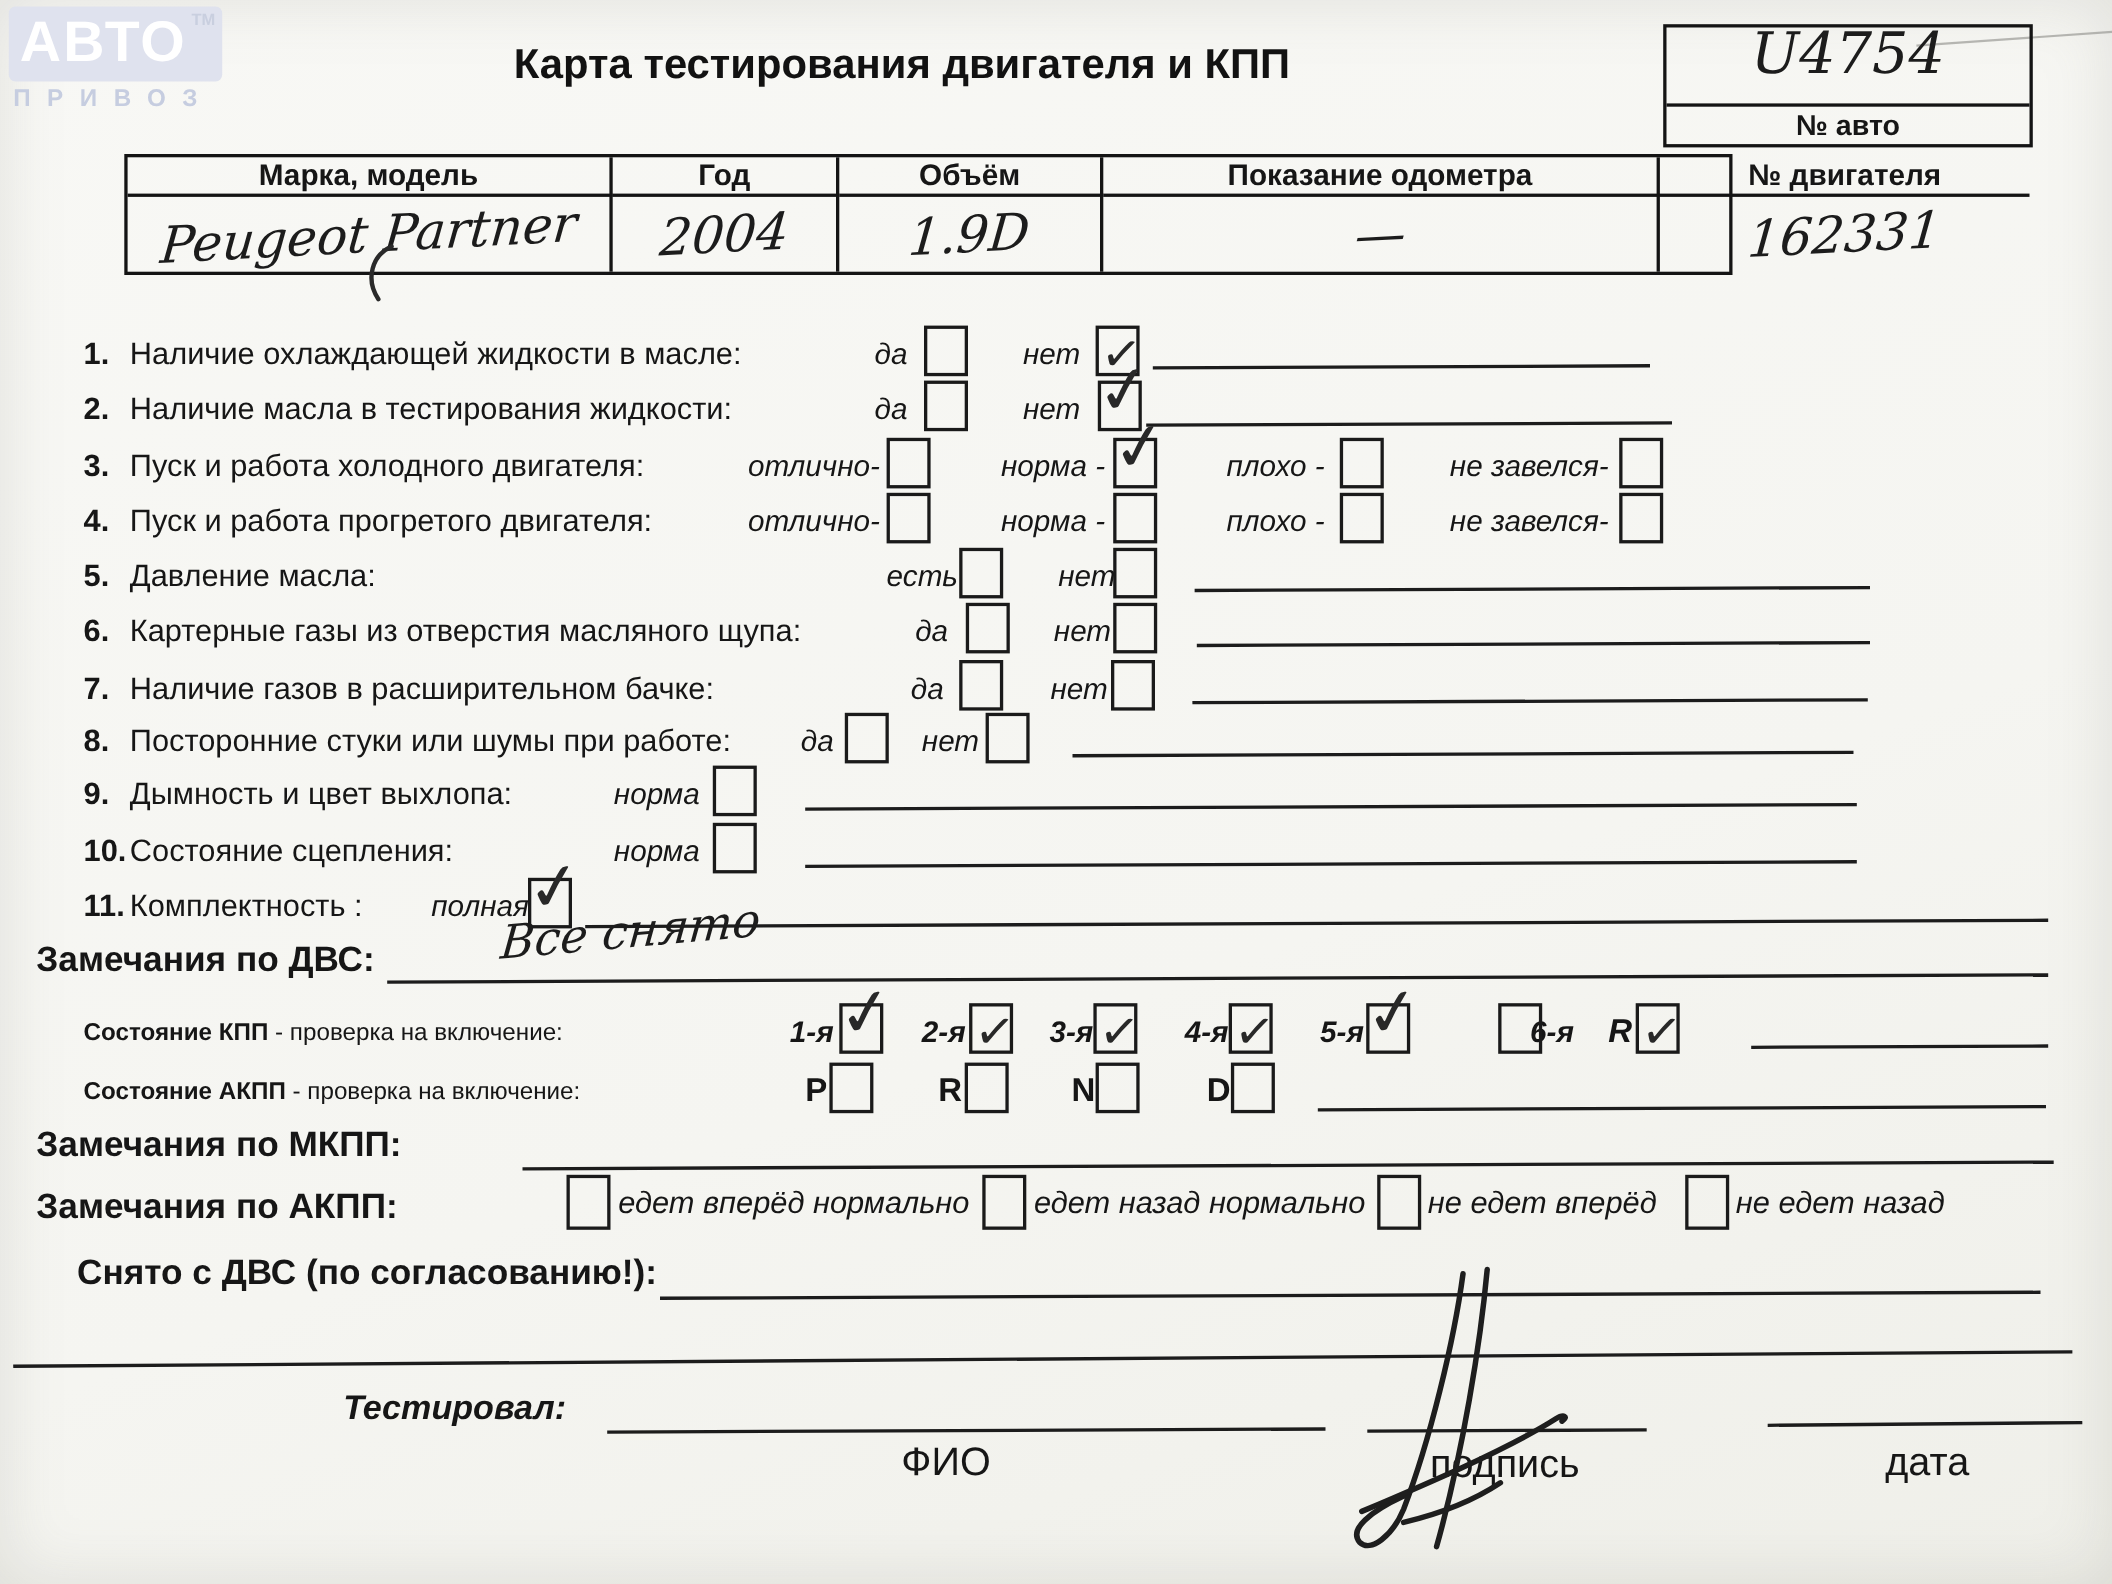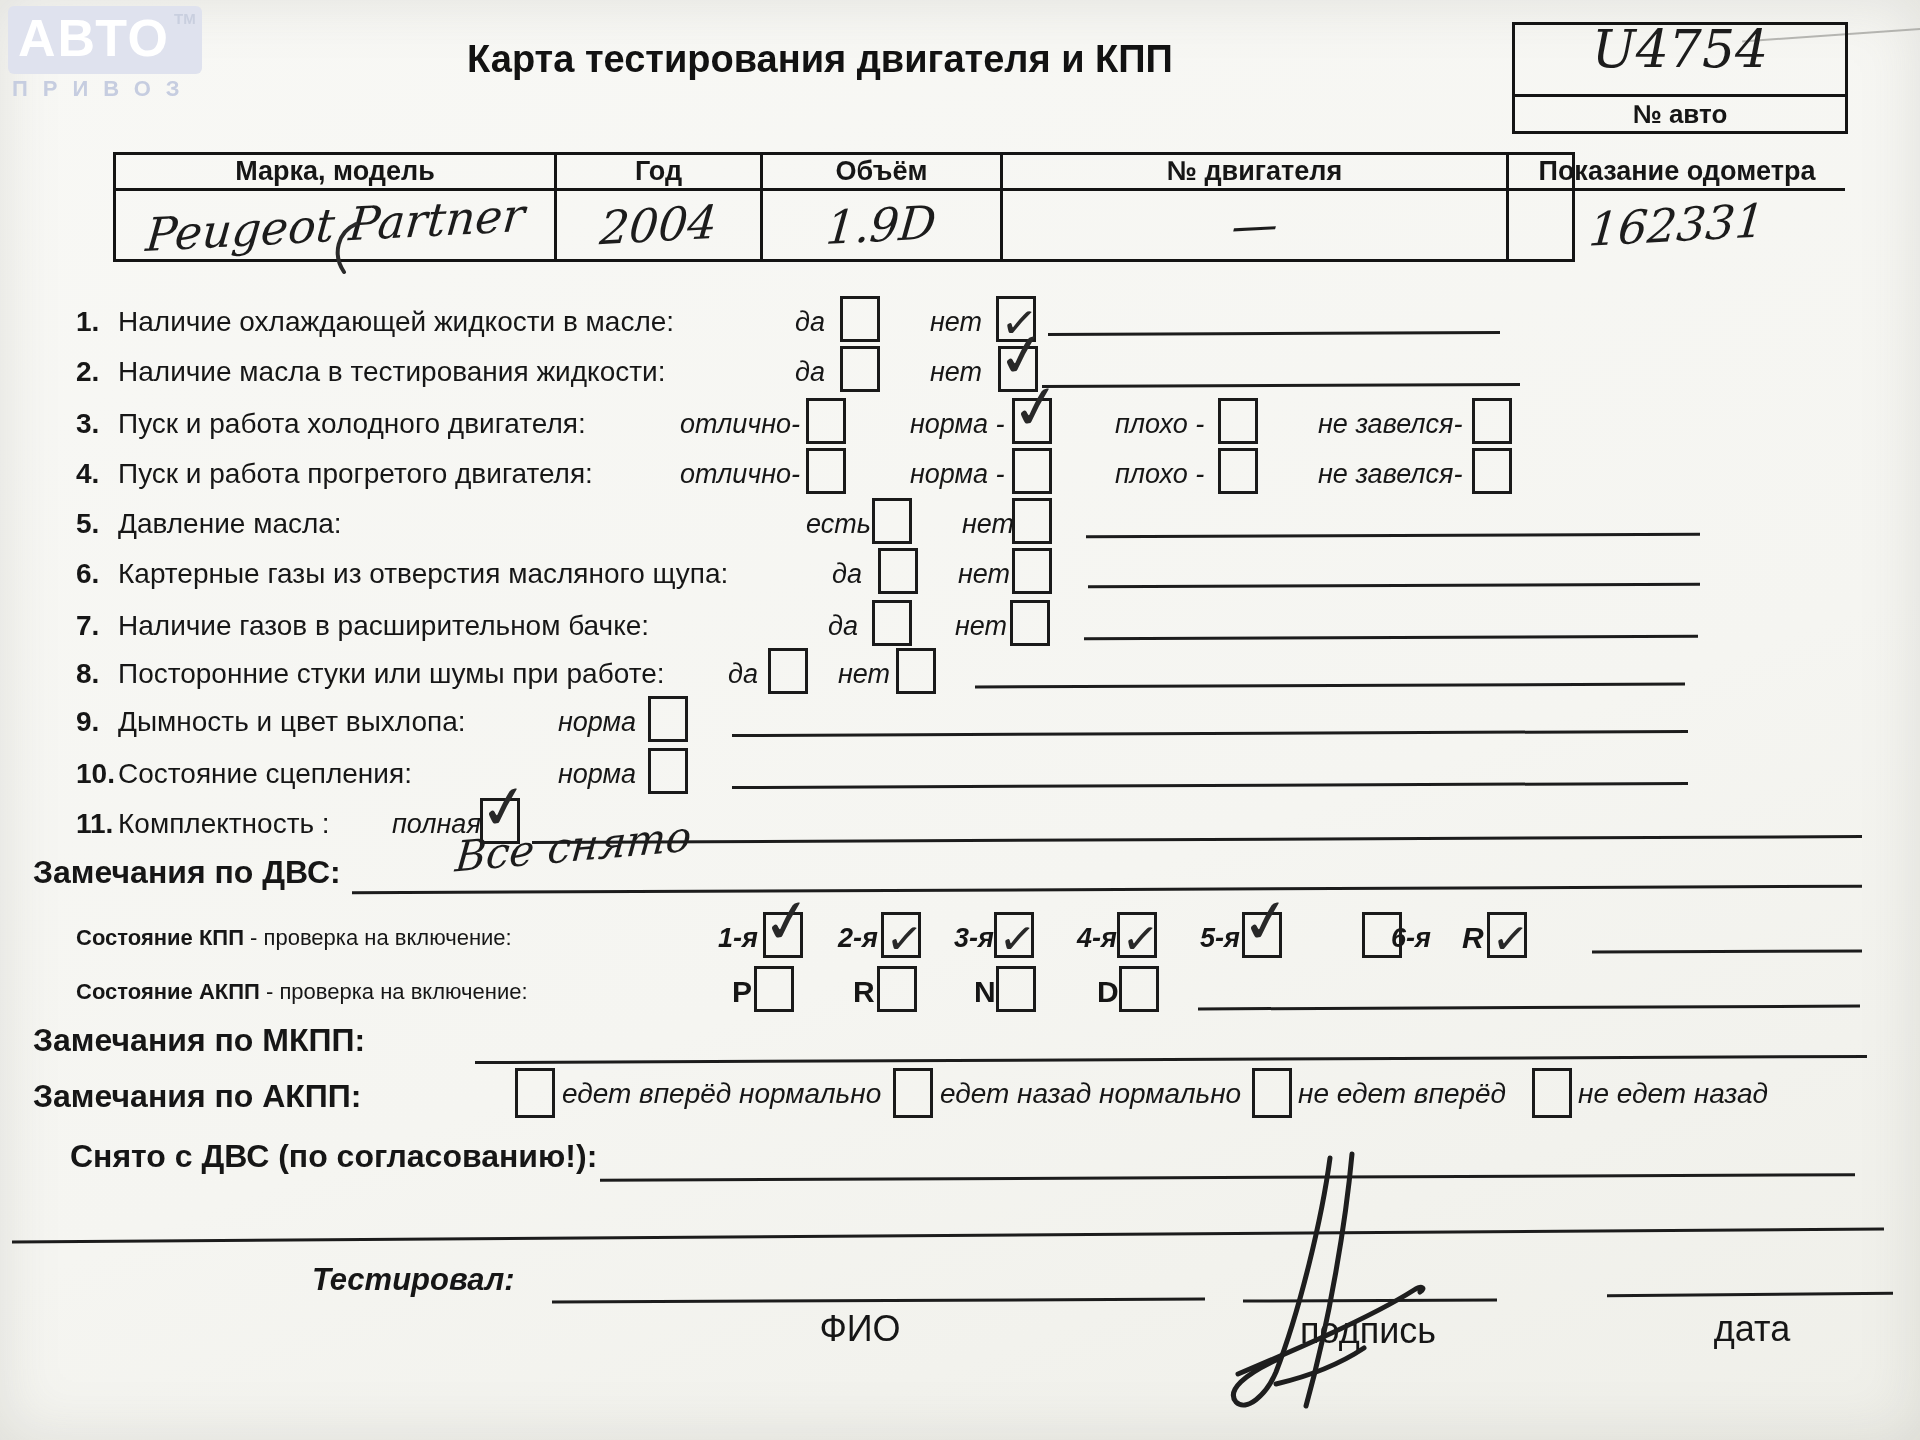--- a/index.html
+++ b/index.html
@@ -18,21 +18,21 @@
   
   .title{position:absolute;left:320px;top:38px;width:1000px;text-align:center;
     font-size:38px;font-weight:bold;color:#121212;}
   .corner-line{position:absolute;left:1742px;top:34px;width:185px;border-top:2px solid #9a9a96;transform:rotate(-4deg);opacity:.7;}
   
   .autobox{position:absolute;left:1512px;top:22px;width:336px;height:112px;border:3px solid #141414;background:transparent;box-sizing:border-box;}
   .autobox-val{position:absolute;left:0;top:-6px;width:100%;height:74px;text-align:center;font-size:52px;color:#1d1d1d;}
   .autobox-label{position:absolute;left:0;bottom:0;width:100%;height:34px;border-top:3px solid #141414;
     font-weight:bold;font-size:26px;text-align:center;line-height:34px;}
   
-  .vtable{position:absolute;left:113px;top:152px;width:1462px;height:110px;border:3px solid #141414;box-sizing:border-box;
+  .vtable{position:absolute;left:113px;top:140px;width:1462px;height:110px;border:3px solid #141414;box-sizing:border-box;
     display:grid;grid-template-columns:441px 206px 240px 506px 336px;grid-template-rows:36px 68px;}
   .vth{border-right:3px solid #141414;border-bottom:3px solid #141414;font-weight:bold;font-size:27px;
     display:flex;align-items:center;justify-content:center;}
   .vtd{border-right:3px solid #141414;display:flex;align-items:center;justify-content:center;overflow:visible;}
   .vth:nth-child(5),.vtd:nth-child(10){border-right:none;}
   .hand{font-family:"DejaVu Serif",serif;font-style:italic;color:#1c1c1c;}
   .hv{font-size:46px;transform:rotate(-3deg) skewX(-8deg);white-space:nowrap;}
   
   .row{position:absolute;left:0;width:1920px;height:52px;}
   .row span{position:absolute;top:0;line-height:52px;white-space:nowrap;}
@@ -73,22 +73,22 @@
 
   <div class="autobox">
     <div class="autobox-val hand">U4754</div>
     <div class="autobox-label">№ авто</div>
   </div>
 
   <div class="vtable">
     <div class="vth">Марка, модель</div>
     <div class="vth">Год</div>
     <div class="vth">Объём</div>
+    <div class="vth">Показание одометра</div>
     <div class="vth">№ двигателя</div>
-    <div class="vth">Показание одометра</div>
     <div class="vtd">
         <span class="hand hv">Peugeot Partner</span>
       </div>
     <div class="vtd">
         <span class="hand hv">2004</span>
       </div>
     <div class="vtd">
         <span class="hand hv">1.9D</span>
       </div>
     <div class="vtd">

